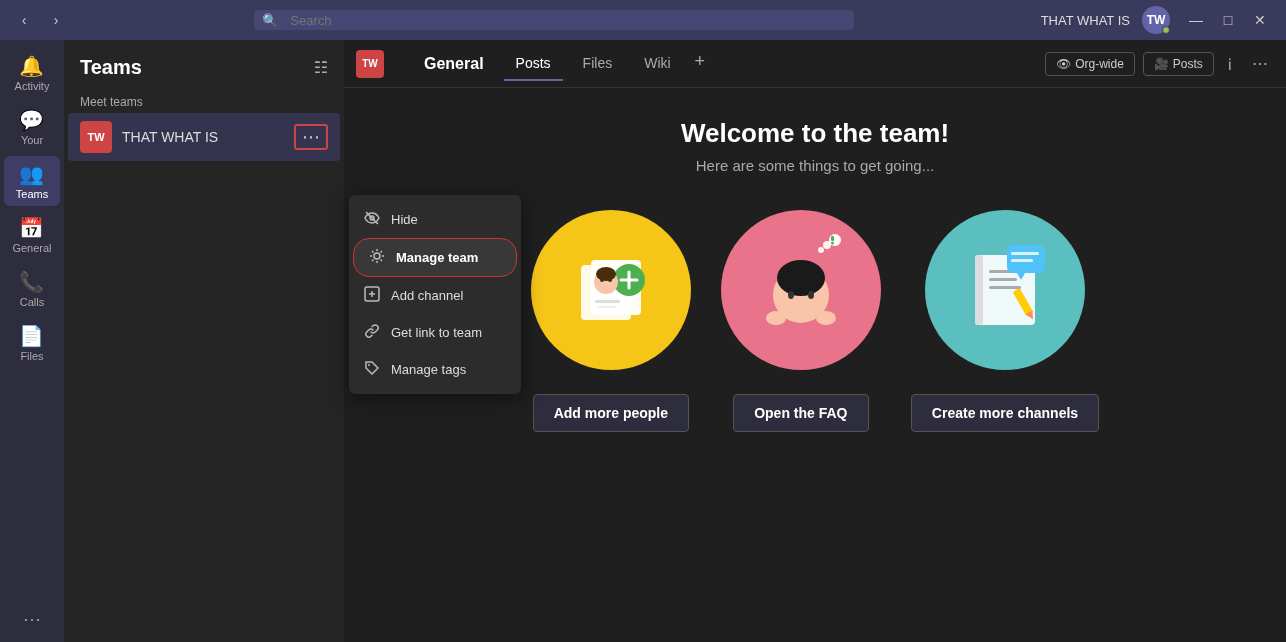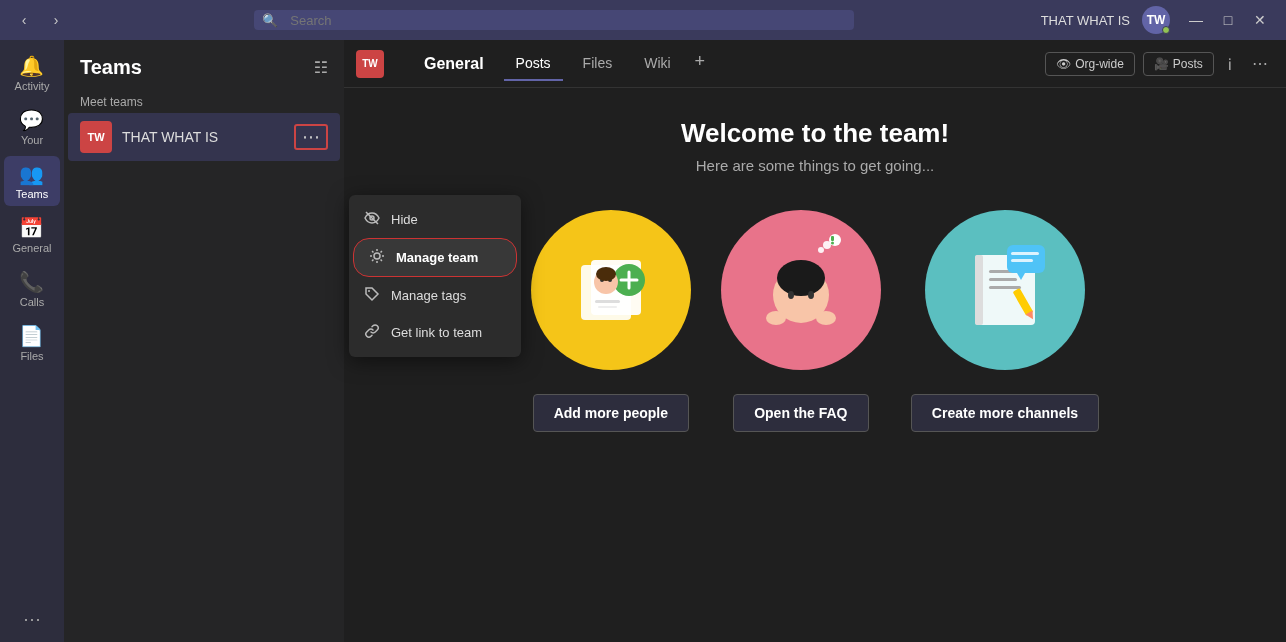--- a/index.html
+++ b/index.html
@@ -488,34 +488,44 @@
           <svg width="16" height="16" viewBox="0 0 16 16" fill="none">
             <circle cx="8" cy="8" r="3" stroke="#bbb" stroke-width="1.5" fill="none"></circle>
             <path d="M8 1v2M8 13v2M1 8h2M13 8h2M3.05 3.05l1.41 1.41M11.54 11.54l1.41 1.41M3.05 12.95l1.41-1.41M11.54 4.46l1.41-1.41" stroke="#bbb" stroke-width="1.5"></path>
           </svg>
         </span>
         <strong style="color:white;font-weight:600;font-size:13px;">Manage team</strong>
       </div>
       <div class="context-menu-item">
         <span class="menu-icon">
           <svg width="16" height="16" viewBox="0 0 16 16" fill="none">
-            <path d="M2 2h6l6 6-6 6-6-6V2z" stroke="#bbb" stroke-width="1.5" fill="none"></path>
-            <circle cx="5" cy="5" r="1" fill="#bbb"></circle>
+            <rect x="1" y="1" width="14" height="14" rx="2" stroke="#bbb" stroke-width="1.5" fill="none"></rect>
+            <line x1="8" y1="5" x2="8" y2="11" stroke="#bbb" stroke-width="1.5"></line>
+            <line x1="5" y1="8" x2="11" y2="8" stroke="#bbb" stroke-width="1.5"></line>
           </svg>
         </span>
-        <span>Manage tags</span>
+        <span>Add channel</span>
       </div>
       <div class="context-menu-item">
         <span class="menu-icon">
           <svg width="16" height="16" viewBox="0 0 16 16" fill="none">
             <path d="M7 9a3 3 0 0 0 4.243 0l2-2a3 3 0 0 0-4.243-4.243L8 3.757" stroke="#bbb" stroke-width="1.5" stroke-linecap="round"></path>
             <path d="M9 7a3 3 0 0 0-4.243 0l-2 2a3 3 0 0 0 4.243 4.243L8 12.243" stroke="#bbb" stroke-width="1.5" stroke-linecap="round"></path>
           </svg>
         </span>
         <span>Get link to team</span>
+      </div>
+      <div class="context-menu-item">
+        <span class="menu-icon">
+          <svg width="16" height="16" viewBox="0 0 16 16" fill="none">
+            <path d="M2 2h6l6 6-6 6-6-6V2z" stroke="#bbb" stroke-width="1.5" fill="none"></path>
+            <circle cx="5" cy="5" r="1" fill="#bbb"></circle>
+          </svg>
+        </span>
+        <span>Manage tags</span>
       </div>
     </div>
   </div>
 
   <div class="content-area">
 
     <div class="channel-header">
       <div class="channel-team-avatar">TW</div>
       <span class="channel-name">General</span>
       <div class="channel-tabs">

